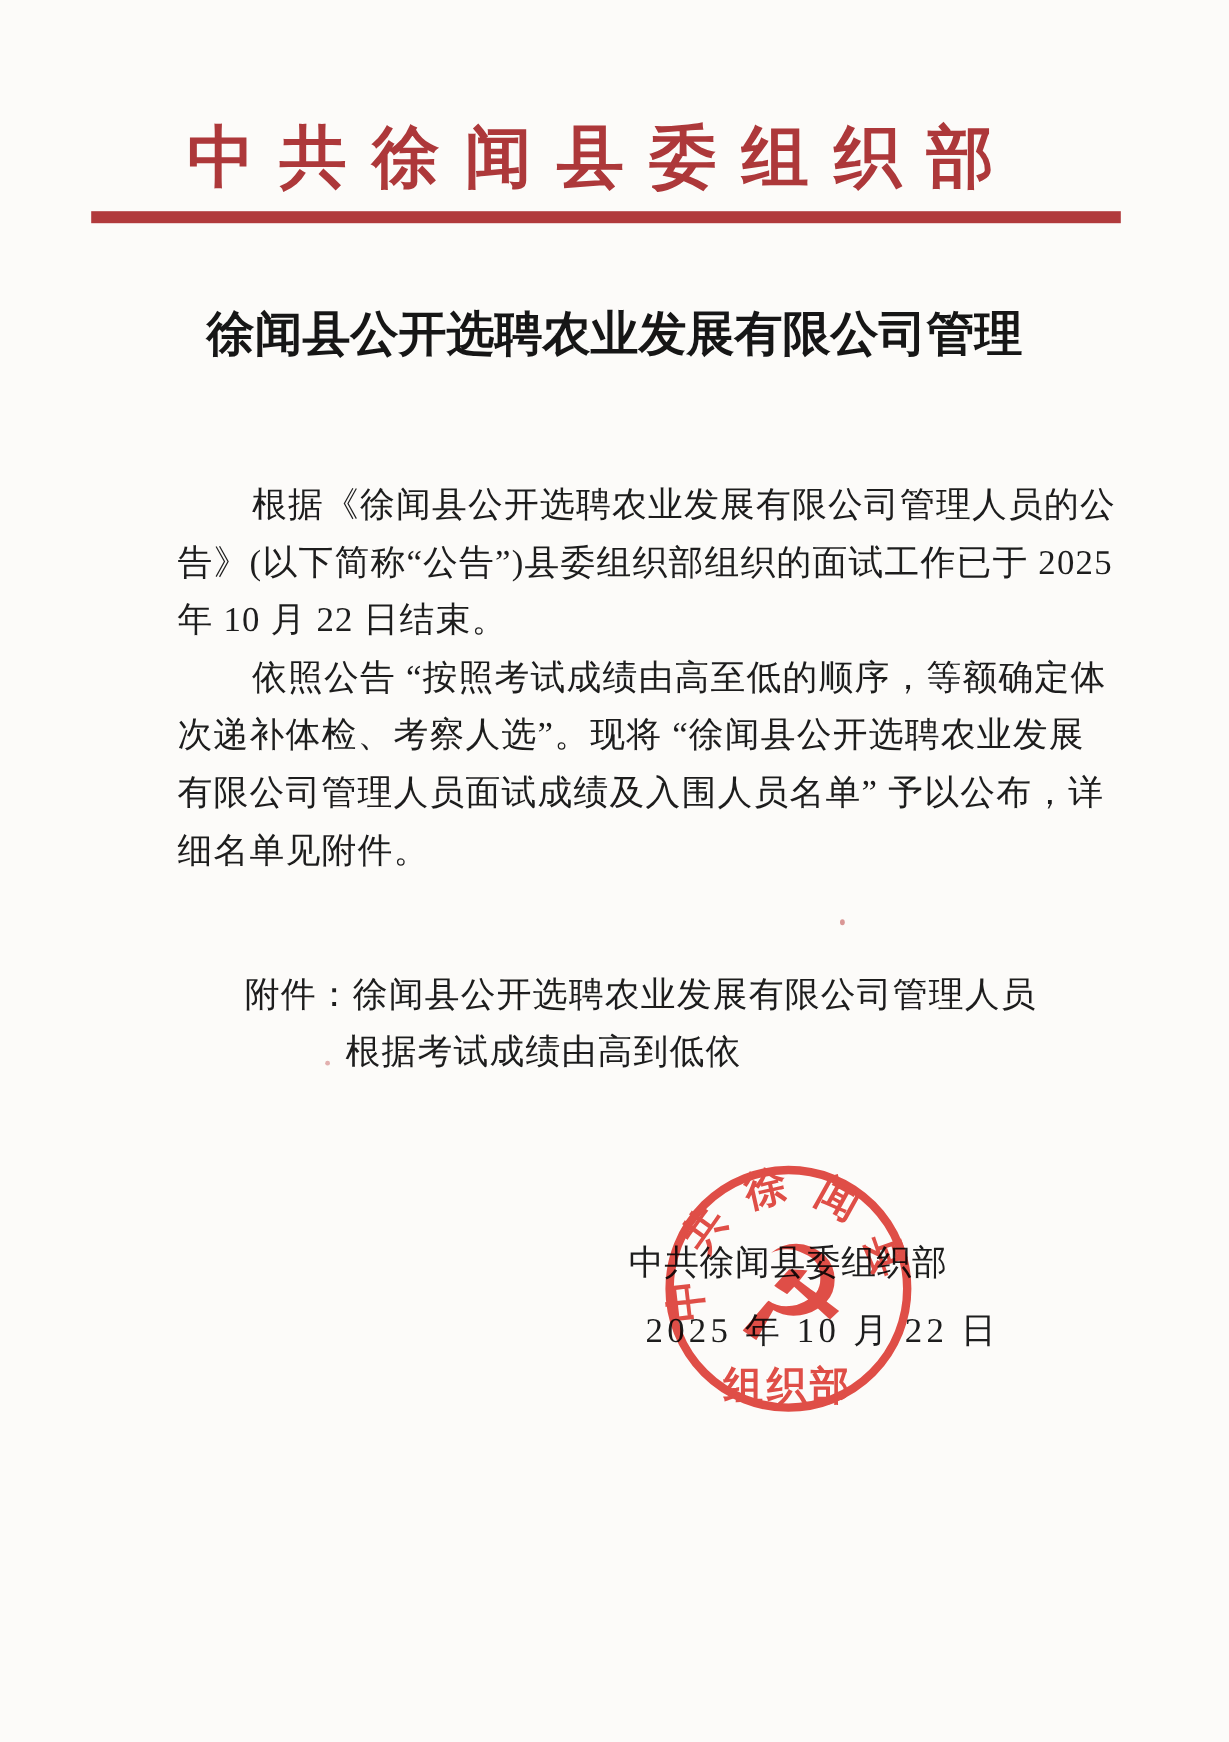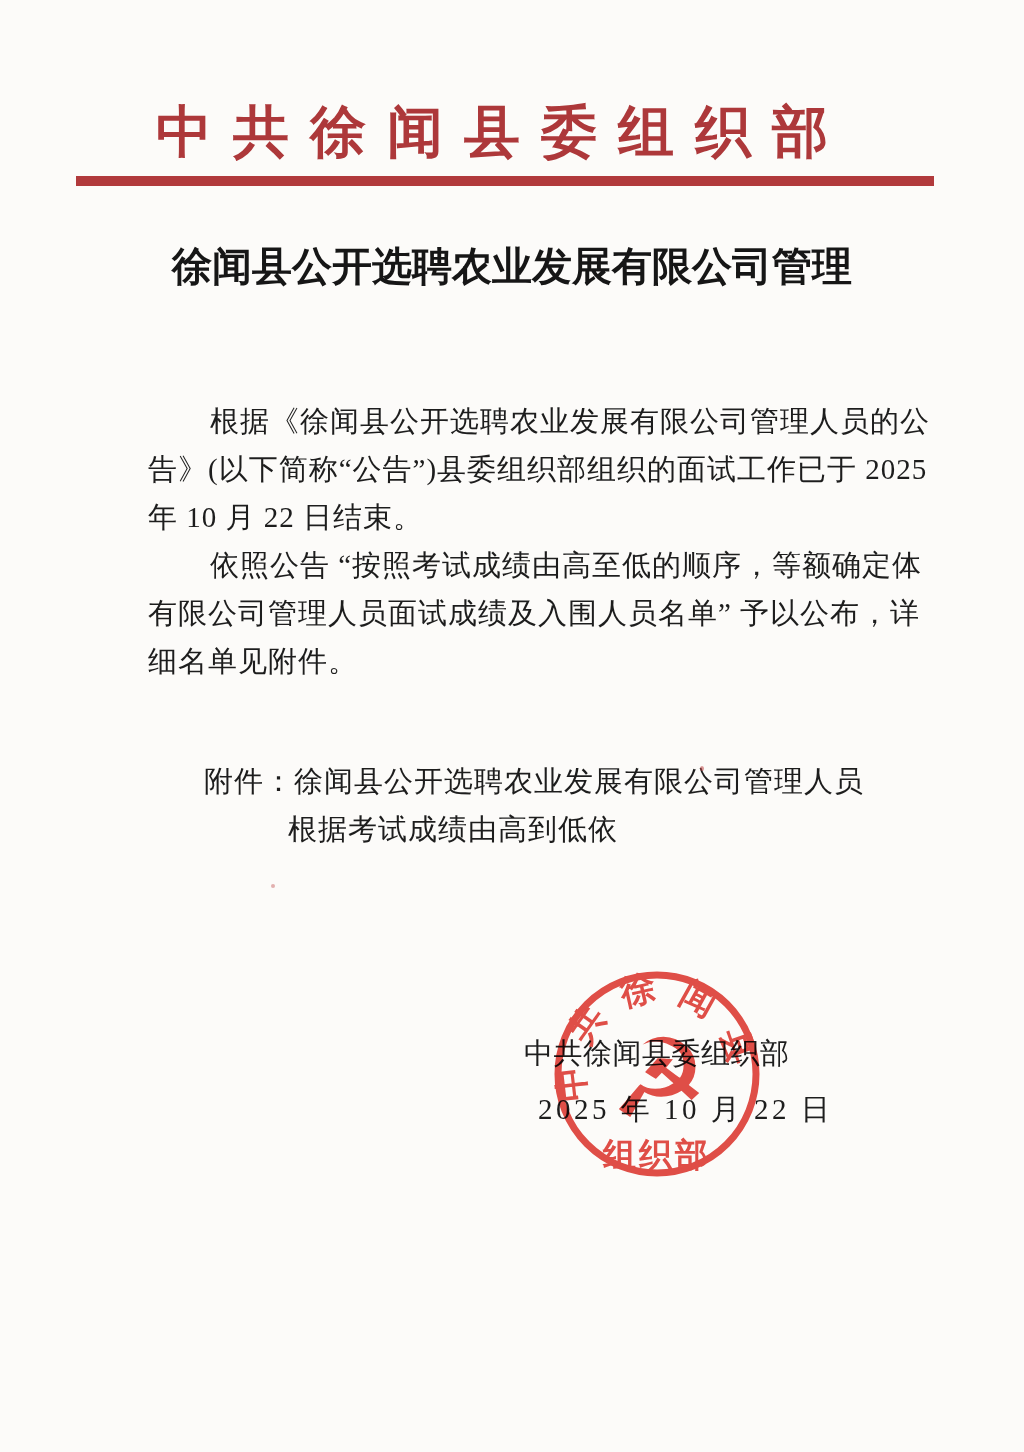--- a/index.html
+++ b/index.html
@@ -14,21 +14,21 @@
   
   .letterhead{
     position:absolute;left:156px;top:100px;width:760px;
     font-size:56px;font-weight:700;letter-spacing:21px;
     white-space:nowrap;line-height:64px;
   }
   .red-bar{position:absolute;left:76px;top:176px;width:858px;height:10px;}
 
   
   .doc-title{
-    position:absolute;left:0;top:242px;width:1024px;
+    position:absolute;left:0;top:254px;width:1024px;
     text-align:center;font-weight:700;font-size:40px;line-height:49px;
     color:#161616;letter-spacing:0;
   }
 
   
   .body-text{
     position:absolute;left:148px;top:397px;width:724px;
     font-size:29px;line-height:48px;color:#1d1d1d;letter-spacing:1px;
   }
   .line{white-space:nowrap;height:48px;}
@@ -70,20 +70,21 @@
   <div class="doc-title">
     <div>徐闻县公开选聘农业发展有限公司管理</div>
   </div>
 
   <div class="body-text">
     <div class="line indent">根据《徐闻县公开选聘农业发展有限公司管理人员的公</div>
     <div class="line">告》(以下简称“公告”)县委组织部组织的面试工作已于 2025</div>
     <div class="line">年 10 月 22 日结束。</div>
 
     <div class="line indent">依照公告 “按照考试成绩由高至低的顺序，等额确定体</div>
+    <div class="line">次递补体检、考察人选”。现将 “徐闻县公开选聘农业发展</div>
     <div class="line">有限公司管理人员面试成绩及入围人员名单” 予以公布，详</div>
     <div class="line">细名单见附件。</div>
 
     <div class="attachment">
       <div class="line att-line1"><span>附件：</span><span>徐闻县公开选聘农业发展有限公司管理人员</span></div>
       <div class="line att-line2">根据考试成绩由高到低依</div>
     </div>
   </div>
 
   <div class="sig-org">中共徐闻县委组织部</div>

